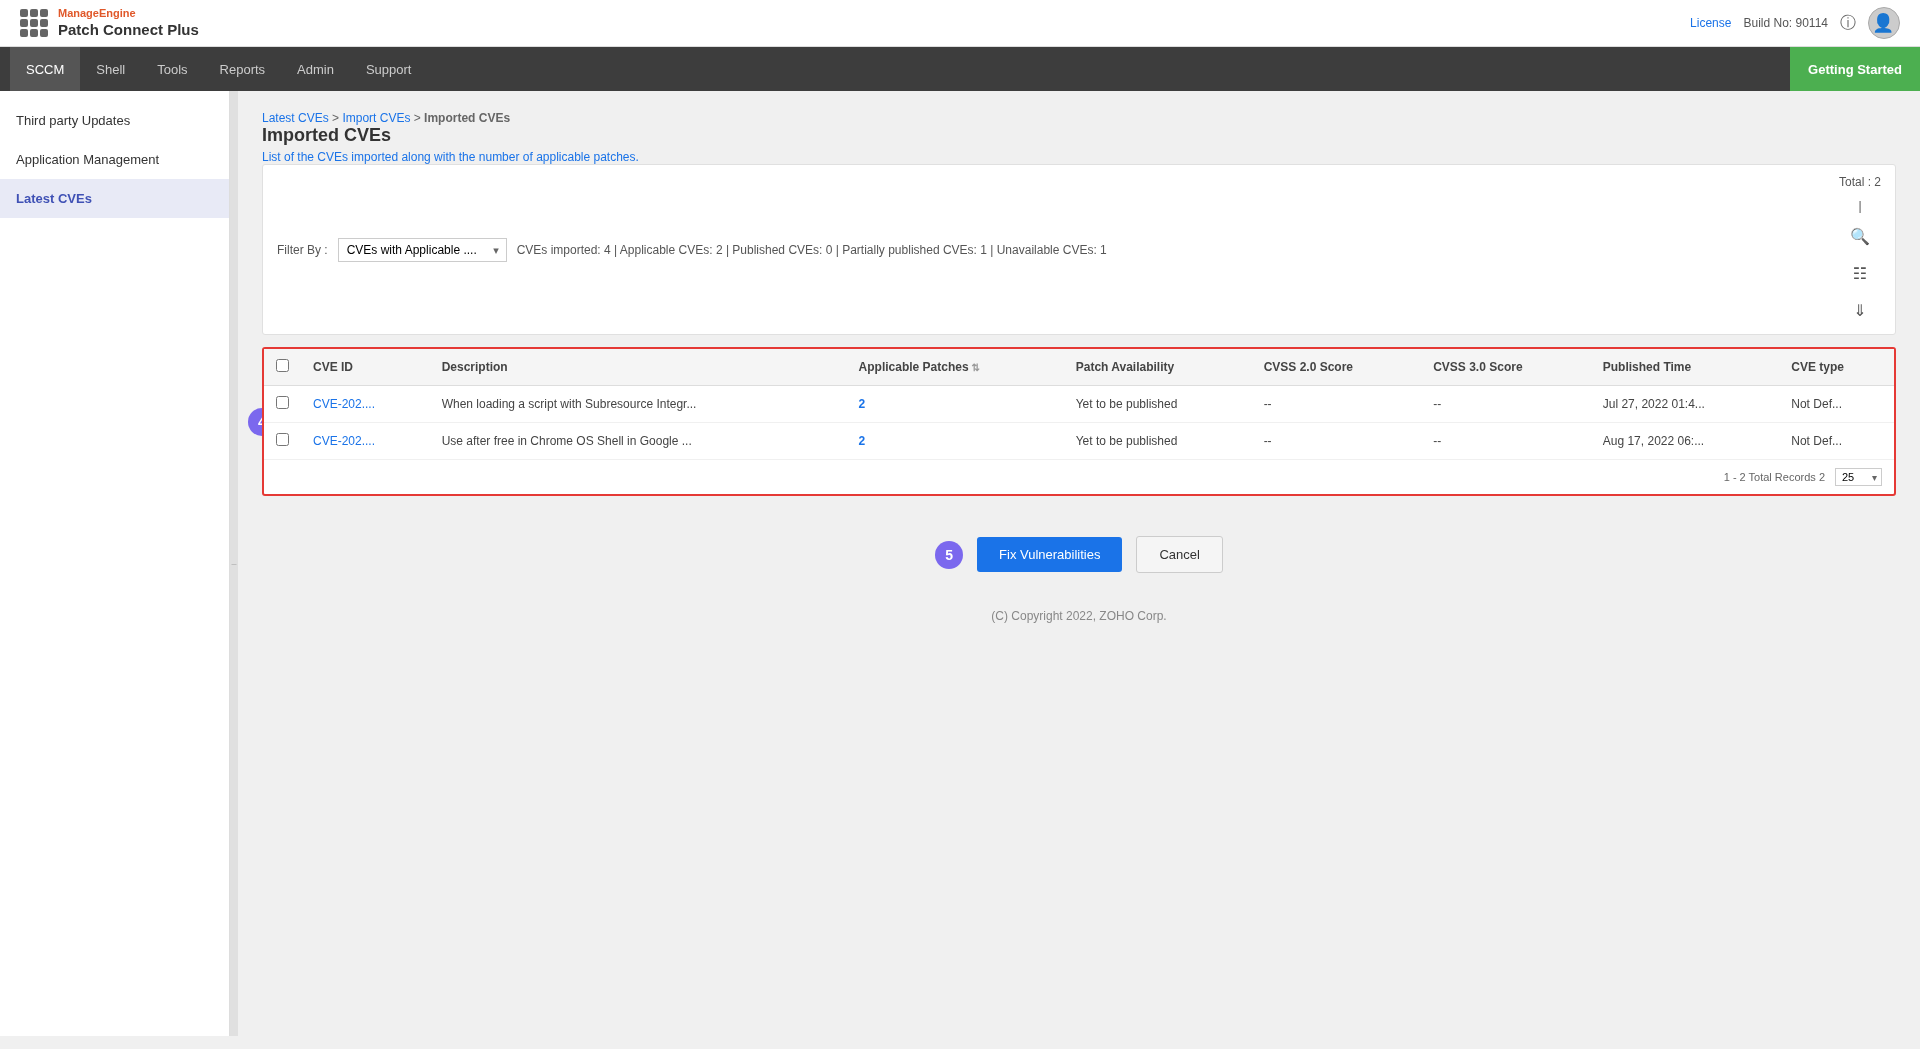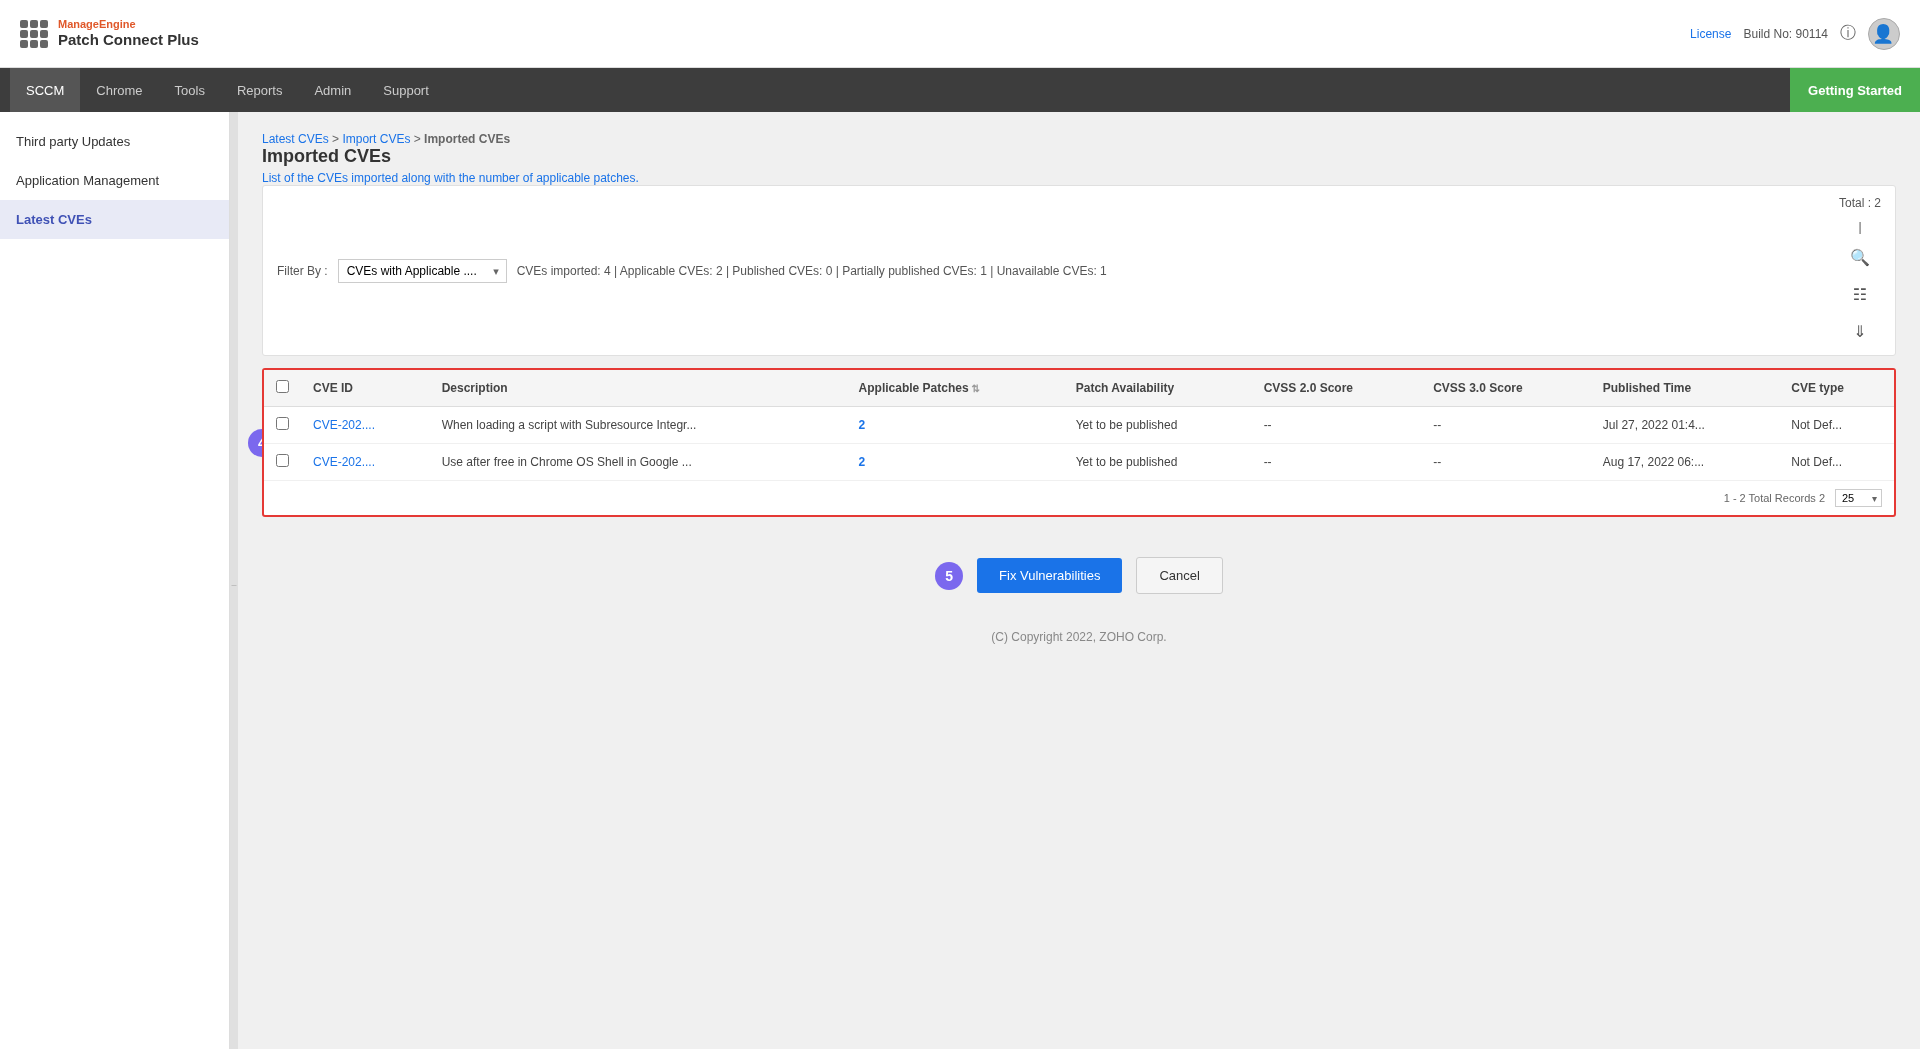--- a/index.html
+++ b/index.html
@@ -1,21 +1,21 @@
 <!DOCTYPE html>
 <html><head>
   <meta charset="utf-8">
   <style>
     * { box-sizing: border-box; margin: 0; padding: 0; }
     body { font-family: Arial, sans-serif; font-size: 13px; background: #f0f0f0; color: #333; }
 
     
     .top-header {
       background: #fff;
-      height: 68px;
+      height: 47px;
       display: flex;
       align-items: center;
       justify-content: space-between;
       padding: 0 20px;
       border-bottom: 1px solid #ddd;
     }
     .logo-area {
       display: flex;
       align-items: center;
       gap: 10px;
@@ -390,21 +390,21 @@
     <span style="color:#1a73e8;cursor:pointer;">License</span>
     <span>Build No: 90114</span>
     <span style="cursor:pointer;font-size:16px;color:#666;">ⓘ</span>
     <div class="avatar">👤</div>
   </div>
 </div>
 
 <div class="nav-bar">
   <div class="nav-items">
     <div class="nav-item active">SCCM</div>
-    <div class="nav-item">Chrome</div>
+    <div class="nav-item">Shell</div>
     <div class="nav-item">Tools</div>
     <div class="nav-item">Reports</div>
     <div class="nav-item">Admin</div>
     <div class="nav-item">Support</div>
   </div>
   <button class="getting-started-btn">Getting Started</button>
 </div>
 
 <div class="main-layout">
 

